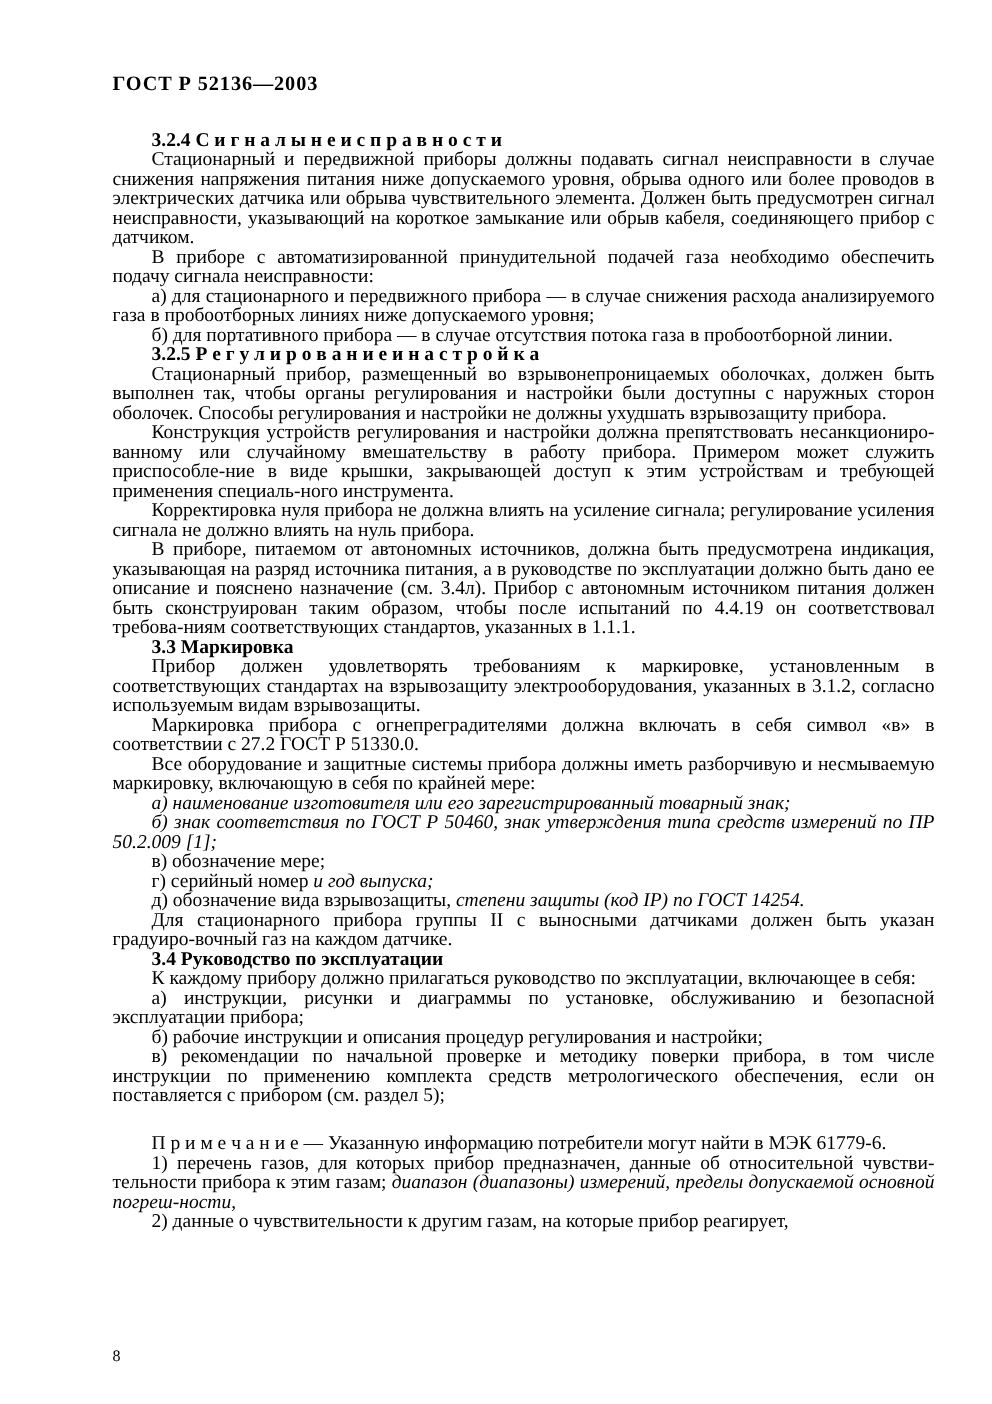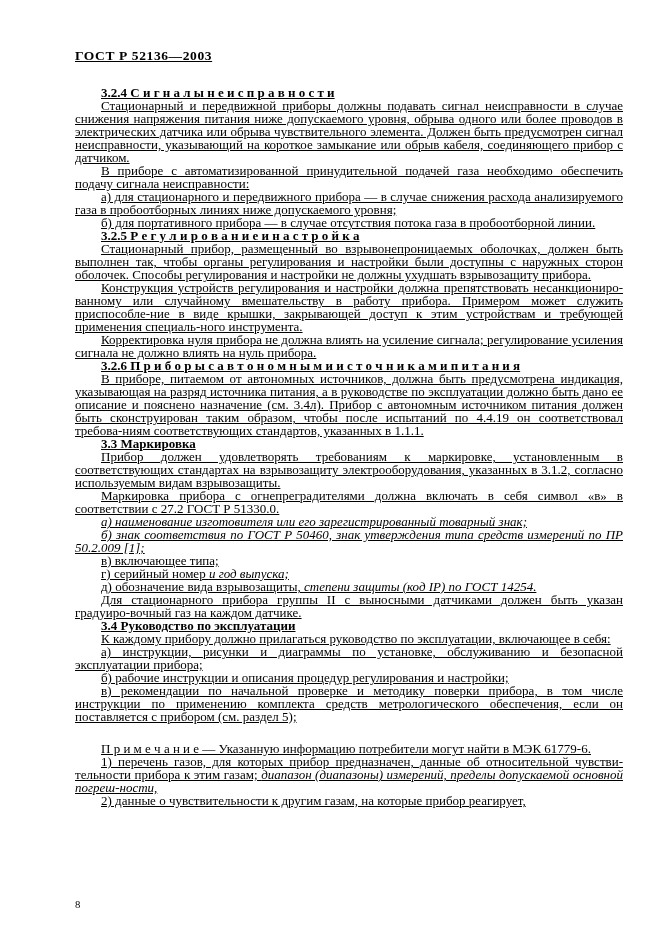--- a/index.html
+++ b/index.html
@@ -15,21 +15,20 @@
     position: relative;
     overflow: hidden;
   }
   .page {
     position: absolute;
     left: 0; top: 0;
     width: 661px;
     height: 936px;
     box-sizing: border-box;
     padding: 48px 38px 20px 75px;
-    text-decoration: underline;
   }
   .header {
     font-family: "Liberation Serif", serif;
     font-size: 13.5px;
     font-weight: bold;
     letter-spacing: 0.6px;
     margin-bottom: 22px;
   }
   .body-text {
     font-size: 13px;
@@ -74,29 +73,29 @@
     <p>Стационарный и передвижной приборы должны подавать сигнал неисправности в случае снижения напряжения питания ниже допускаемого уровня, обрыва одного или более проводов в электрических датчика или обрыва чувствительного элемента. Должен быть предусмотрен сигнал неисправности, указывающий на короткое замыкание или обрыв кабеля, соединяющего прибор с датчиком.</p>
     <p>В приборе с автоматизированной принудительной подачей газа необходимо обеспечить подачу сигнала неисправности:</p>
     <p class="listitem">а)  для стационарного и передвижного прибора — в случае снижения расхода анализируемого газа в пробоотборных линиях ниже допускаемого уровня;</p>
     <p class="listitem">б)  для портативного прибора — в случае отсутствия потока газа в пробоотборной линии.</p>
 
     <p class="sec-head">3.2.5  Р е г у л и р о в а н и е   и   н а с т р о й к а</p>
     <p>Стационарный прибор, размещенный во взрывонепроницаемых оболочках, должен быть выполнен так, чтобы органы регулирования и настройки были доступны с наружных сторон оболочек. Способы регулирования и настройки не должны ухудшать взрывозащиту прибора.</p>
     <p>Конструкция устройств регулирования и настройки должна препятствовать несанкциониро-ванному или случайному вмешательству в работу прибора. Примером может служить приспособле-ние в виде крышки, закрывающей доступ к этим устройствам и требующей применения специаль-ного инструмента.</p>
     <p>Корректировка нуля прибора не должна влиять на усиление сигнала; регулирование усиления сигнала не должно влиять на нуль прибора.</p>
 
-    <p class="sec-head">3.2.6  П р и б о р ы   с   а в т о н о м н ы м и   и с т о ч н и к а м и   п и т а н и я</p>
     <p>В приборе, питаемом от автономных источников, должна быть предусмотрена индикация, указывающая на разряд источника питания, а в руководстве по эксплуатации должно быть дано ее описание и пояснено назначение (см. 3.4л). Прибор с автономным источником питания должен быть сконструирован таким образом, чтобы после испытаний по 4.4.19 он соответствовал требова-ниям соответствующих стандартов, указанных в 1.1.1.</p>
 
     <p class="sec-head">3.3  Маркировка</p>
     <p>Прибор должен удовлетворять требованиям к маркировке, установленным в соответствующих стандартах на взрывозащиту электрооборудования, указанных в 3.1.2, согласно используемым видам взрывозащиты.</p>
     <p>Маркировка прибора с огнепреградителями должна включать в себя символ «в» в соответствии с 27.2 ГОСТ Р 51330.0.</p>
+    <p>Все оборудование и защитные системы прибора должны иметь разборчивую и несмываемую маркировку, включающую в себя по крайней мере:</p>
     <p class="listitem ital">а)  наименование изготовителя или его зарегистрированный товарный знак;</p>
     <p class="listitem ital">б)  знак соответствия по ГОСТ Р 50460, знак утверждения типа средств измерений по ПР 50.2.009 [1];</p>
-    <p class="listitem">в)  включающее типа;</p>
+    <p class="listitem">в)  обозначение мере;</p>
     <p class="listitem"><span>г)  серийный номер </span><span class="ital">и год выпуска;</span></p>
     <p class="listitem"><span>д)  обозначение вида взрывозащиты, </span><span class="ital">степени защиты (код IP) по ГОСТ 14254.</span></p>
     <p>Для стационарного прибора группы II с выносными датчиками должен быть указан градуиро-вочный газ на каждом датчике.</p>
 
     <p class="sec-head">3.4  Руководство по эксплуатации</p>
     <p>К каждому прибору должно прилагаться руководство по эксплуатации, включающее в себя:</p>
     <p class="listitem">а)  инструкции, рисунки и диаграммы по установке, обслуживанию и безопасной эксплуатации прибора;</p>
     <p class="listitem">б)  рабочие инструкции и описания процедур регулирования и настройки;</p>
     <p class="listitem">в)  рекомендации по начальной проверке и методику поверки прибора, в том числе инструкции по применению комплекта средств метрологического обеспечения, если он поставляется с прибором (см. раздел 5);</p>
     <p class="note">П р и м е ч а н и е — Указанную информацию потребители могут найти в МЭК 61779-6.</p>

